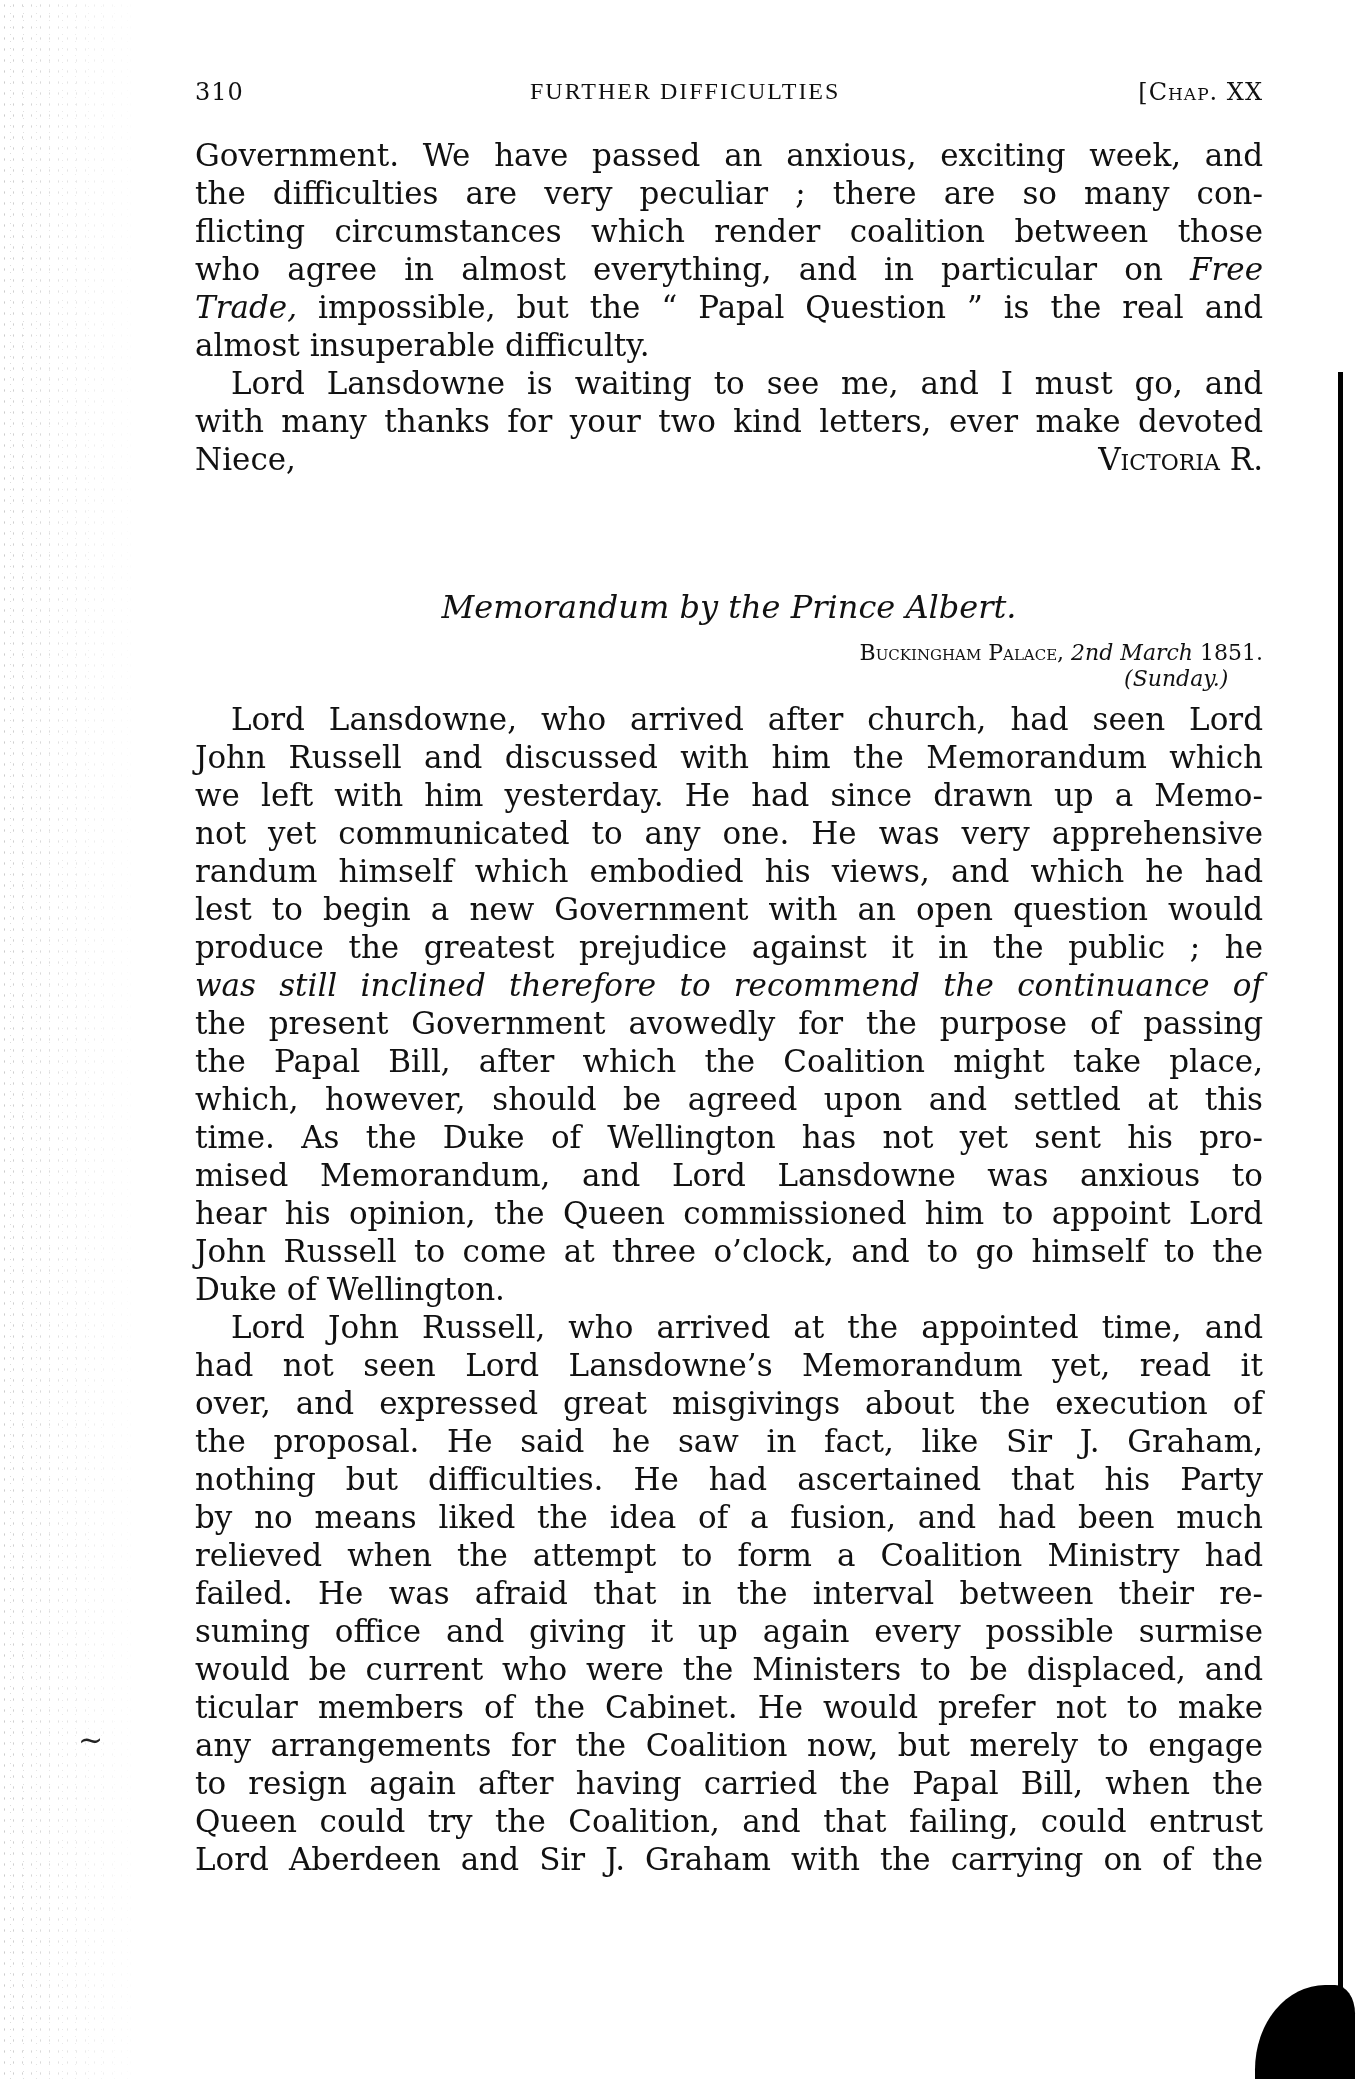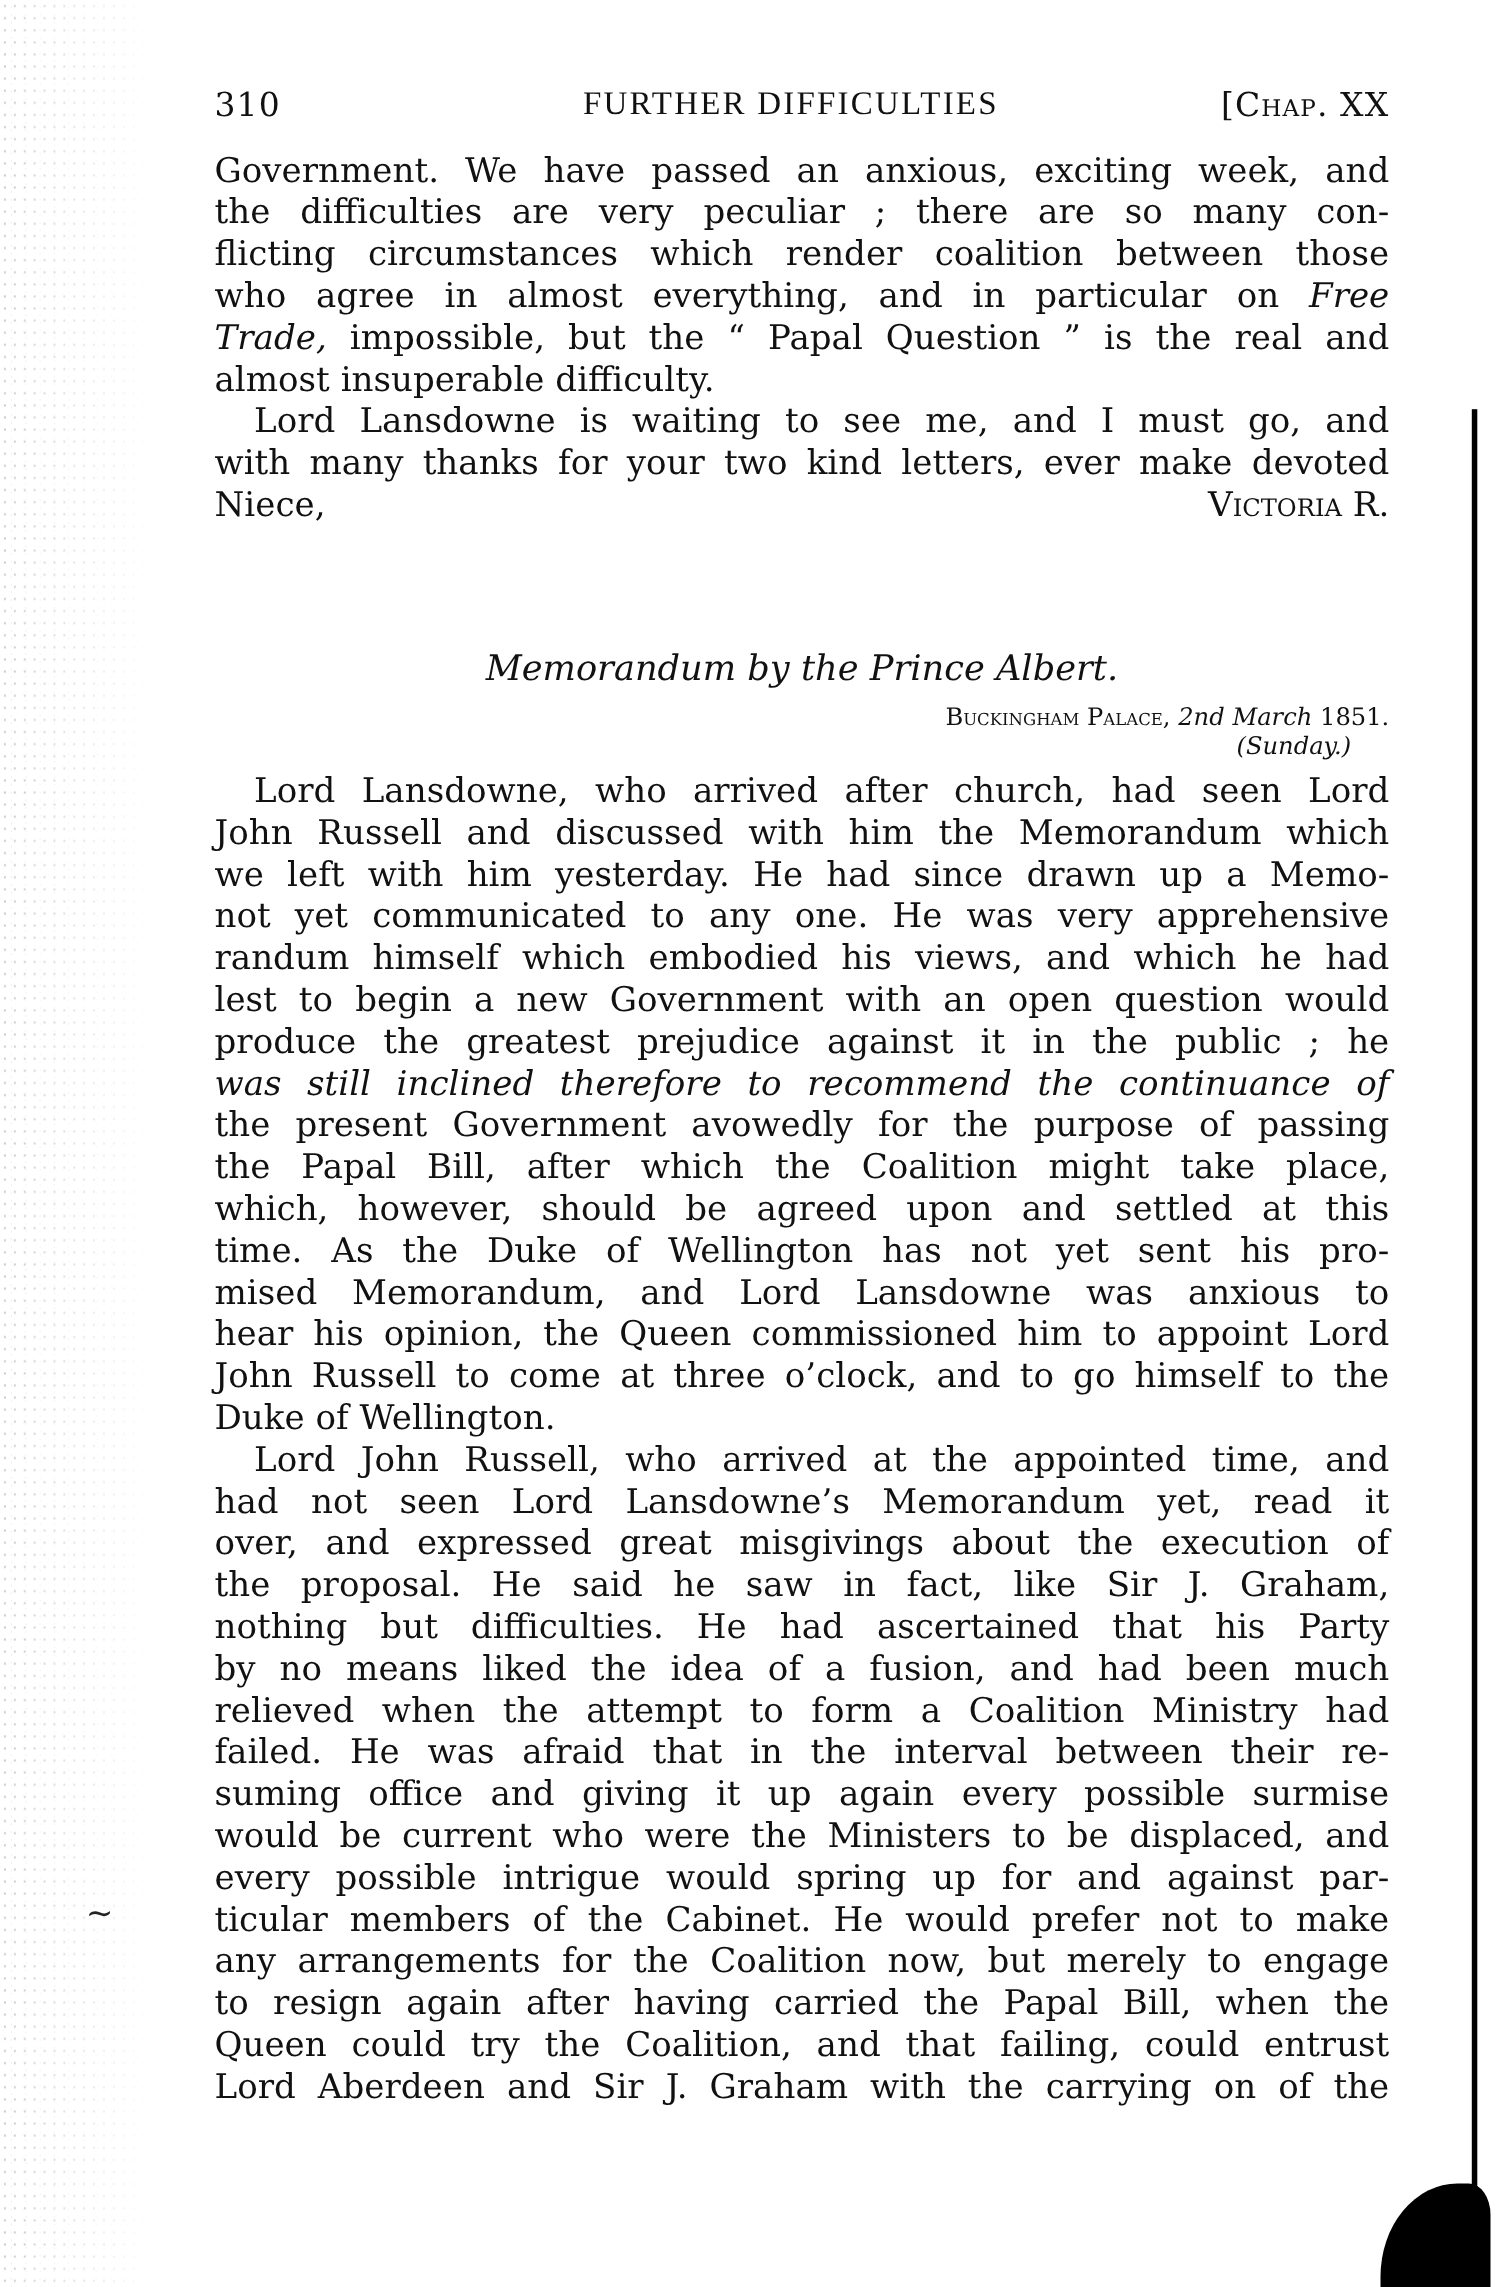--- a/index.html
+++ b/index.html
@@ -22,21 +22,21 @@
   .tilde-mark { position:absolute; left:78px; top:1722px; font-size:30px; color:#222; }
   .edge-bar {
     position:absolute; left:1338px; top:372px; width:5px; height:1690px; background:#000;
   }
   .edge-blob {
     position:absolute; left:1255px; top:1985px; width:100px; height:94px;
     background:#000; border-radius:70% 20% 0 0 / 90% 30% 0 0;
   }
   .running-head {
     position:absolute; left:195px; top:78px; width:1068px; height:40px;
-    font-size:30px; letter-spacing:1px;text-align:center;
+    font-size:24px; letter-spacing:1px;text-align:center;
   }
   .running-head .folio { position:absolute; left:0; top:0; }
   .running-head .title { position:absolute; left:335px; top:0; letter-spacing:2px;font-family:Liberation Serif, serif; }
   .running-head .chap { position:absolute; right:0; top:0; font-variant:small-caps; }
   .text-block {
     position:absolute; left:195px; width:1068px;
     font-size:31px; line-height:38px; text-align:justify;
   }
   .text-block p { margin:0; text-indent:36px; }
   .text-block p.noindent { text-indent:0; }
@@ -127,21 +127,20 @@
     <p class="noindent">
       <span class="line">had not seen Lord Lansdowne’s Memorandum yet, read it</span>
       <span class="line">over, and expressed great misgivings about the execution of</span>
       <span class="line">the proposal.  He said he saw in fact, like Sir J. Graham,</span>
       <span class="line">nothing but difficulties.  He had ascertained that his Party</span>
       <span class="line">by no means liked the idea of a fusion, and had been much</span>
       <span class="line">relieved when the attempt to form a Coalition Ministry had</span>
       <span class="line">failed.  He was afraid that in the interval between their re-</span>
       <span class="line">suming office and giving it up again every possible surmise</span>
       <span class="line">would be current who were the Ministers to be displaced, and</span>
-      <span class="line">every possible intrigue would spring up for and against par-</span>
       <span class="line">ticular members of the Cabinet.  He would prefer not to make</span>
       <span class="line">any arrangements for the Coalition now, but merely to engage</span>
       <span class="line">to resign again after having carried the Papal Bill, when the</span>
       <span class="line">Queen could try the Coalition, and that failing, could entrust</span>
       <span class="line">Lord Aberdeen and Sir J. Graham with the carrying on of the</span>
     </p>
   </div>
 </div>
 
 </body></html>

